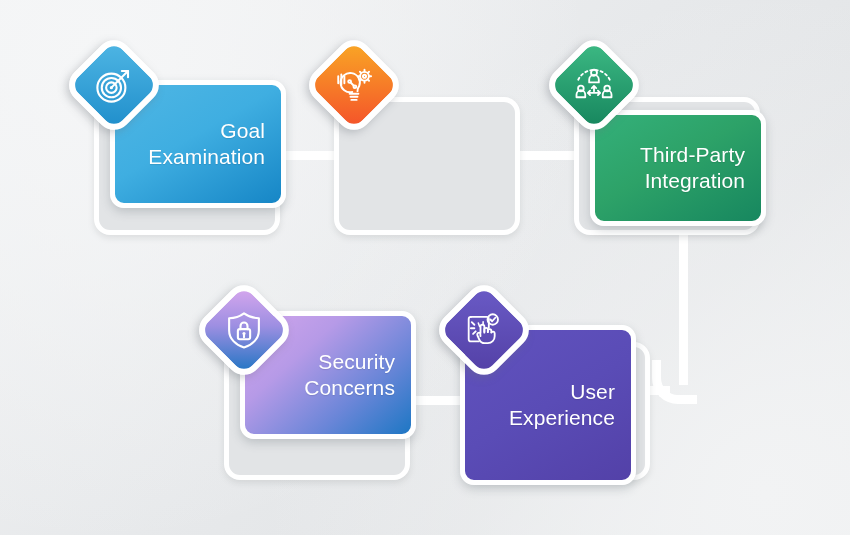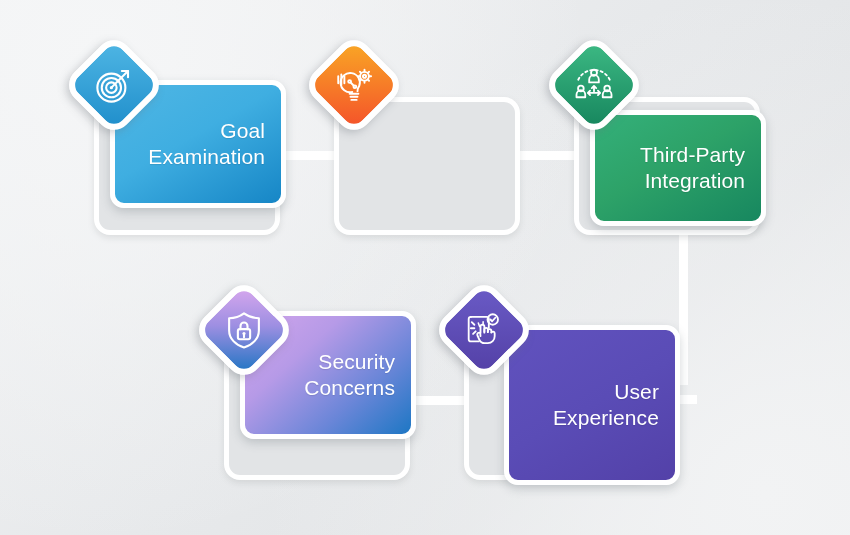--- a/index.html
+++ b/index.html
@@ -105,21 +105,21 @@
   <div class="card" style="left:590px;top:90px;width:176px;height:116px;background:linear-gradient(150deg,#34B07A 0%,#2DA268 45%,#17875F 100%);margin-top:20px;">
     <div class="card-label">Third-Party
 Integration</div>
   </div>
 
   <div class="card" style="left:240px;top:311px;width:176px;height:128px;background:linear-gradient(138deg,#D2A6EC 0%,#B69AE7 33%,#6B86D8 68%,#1D77C4 100%);">
     <div class="card-label">Security
 Concerns</div>
   </div>
 
-  <div class="card" style="left:504px;top:325px;width:176px;height:160px;background:linear-gradient(150deg,#6152BE 0%,#5A4CB6 50%,#5341A8 100%);">
+  <div class="card" style="left:460px;top:325px;width:176px;height:160px;background:linear-gradient(150deg,#6152BE 0%,#5A4CB6 50%,#5341A8 100%);">
     <div class="card-label">User
 Experience</div>
   </div>
 
   <div class="badge" style="left:77px;top:48px;background:linear-gradient(135deg,#4FB6E4 0%,#1F8ECB 100%);">
     <span class="glyph">
       <svg viewBox="0 0 48 48" fill="none" stroke="#ffffff" stroke-width="2.4" stroke-linecap="round" stroke-linejoin="round">
         <circle cx="21" cy="27" r="16"></circle>
         <circle cx="21" cy="27" r="11"></circle>
         <circle cx="21" cy="27" r="6"></circle>

